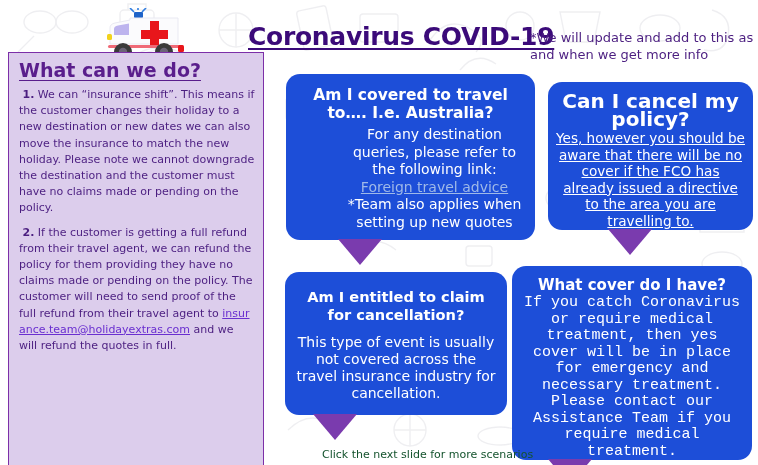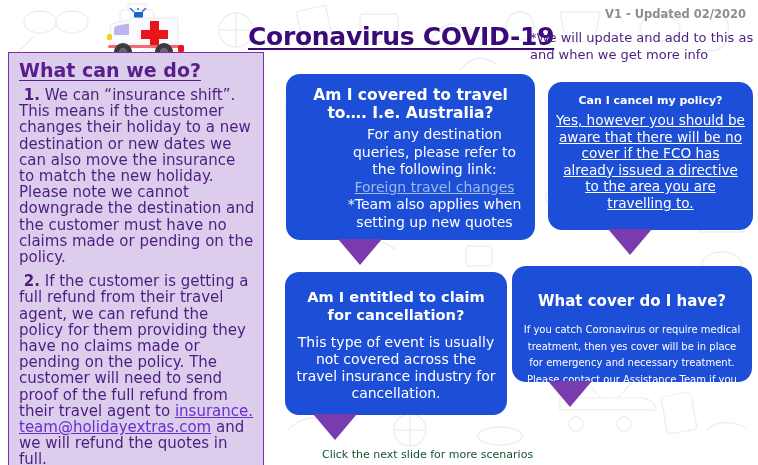--- a/index.html
+++ b/index.html
@@ -57,21 +57,21 @@
     color:#4B1E80;
   }
   #panel h2{
     margin:0 0 6px 0;
     font-size:19px;font-weight:bold;
     color:#5A1E8C;
     text-decoration:underline;
     text-underline-offset:3px;
   }
   .para{
-    font-size:15px;
+    font-size:11px;
     line-height:16.2px;
     margin:0 0 8px 0;
   }
   .para b{font-weight:bold;}
   .mail{
     color:#6A2FD0;
     text-decoration:underline;
     word-break:break-all;
   }
   
@@ -102,32 +102,32 @@
   .weblink{
     color:#9FB9E8;
     text-decoration:underline;
   }
   #bubble1{left:286px;top:74px;width:249px;height:166px;padding:12px 10px 6px;}
   #bubble1 .b-title{font-size:15.5px;}
   #bubble1 .b-body{font-size:14px;margin-top:4px;margin-left:48px;}
   #bubble1 .tail{left:52px;bottom:-25px;}
 
   #bubble2{left:548px;top:82px;width:205px;height:148px;padding:10px 8px 6px;}
-  #bubble2 .b-title{font-size:11px;}
+  #bubble2 .b-title{font-size:20px;}
   #bubble2 .b-body{font-size:13.6px;line-height:16.5px;margin-top:2px;text-decoration:underline;}
   #bubble2 .tail{left:60px;bottom:-25px;}
 
   #bubble3{left:285px;top:272px;width:222px;height:143px;padding:16px 10px 6px;}
   #bubble3 .b-title{font-size:14.6px;}
   #bubble3 .b-body{font-size:14px;line-height:17px;margin-top:10px;}
   #bubble3 .tail{left:28px;bottom:-25px;}
 
-  #bubble4{left:512px;top:266px;width:240px;height:116px;padding:26px 8px 6px;}
+  #bubble4{left:512px;top:266px;width:240px;height:194px;padding:10px 8px 6px;}
   #bubble4 .b-title{font-size:15px;}
-  #bubble4 .b-body{font-size:10px;line-height:16.5px;margin-top:12px;}
+  #bubble4 .b-body{font-size:15px;line-height:16.5px;margin-top:1px;font-family:Liberation Mono, monospace;}
   #bubble4 .tail{left:36px;bottom:-25px;}
 
   .footer-cta{
     position:absolute;left:322px;top:448px;
     font-size:11px;
     color:#14532d;
     white-space:nowrap;
   }
 </style>
 </head>
@@ -213,42 +213,41 @@
     <rect x="16" y="37" width="74" height="3" rx="1.5" fill="#F06A77"></rect>
     <rect x="86" y="37" width="6" height="7" rx="1.5" fill="#E8161B"></rect>
 
     <circle cx="31" cy="44" r="9" fill="#3A3A3A"></circle>
     <circle cx="31" cy="44" r="4.2" fill="#6B6477"></circle>
     <circle cx="72" cy="44" r="9" fill="#3A3A3A"></circle>
     <circle cx="72" cy="44" r="4.2" fill="#6B6477"></circle>
   </svg>
 
   <div class="hdr-title">Coronavirus COVID-19</div>
-  <div class="hdr-version">V1 - Updated 02/2020</div>
   <div class="hdr-note">*We will update and add to this as and when we get more info</div>
 
   <div id="panel">
     <h2>What can we do?</h2>
 
     <p class="para">
       &nbsp;<b>1.</b>
       <span>We can “insurance shift”. This means if the customer changes their holiday to a new destination or new dates we can also move the insurance to match the new holiday. Please note we cannot downgrade the destination and the customer must have no claims made or pending on the policy.</span>
     </p>
 
     <p class="para">
       &nbsp;<b>2.</b>
       <span>If the customer is getting a full refund from their travel agent, we can refund the policy for them providing they have no claims made or pending on the policy. The customer will need to send proof of the full refund from their travel agent to </span><a class="mail" href="#">insurance.team@holidayextras.com</a><span> and we will refund the quotes in full.</span>
     </p>
   </div>
 
   <div class="bubble" id="bubble1">
     <span class="b-title">Am I covered to travel to…. I.e. Australia?</span>
     <span class="b-body">
       <span>For any destination queries, please refer to the following link:</span><br>
-      <a class="weblink" href="#">Foreign travel changes</a><br>
+      <a class="weblink" href="#">Foreign travel advice</a><br>
       <span>*Team also applies when setting up new quotes</span>
     </span>
     <span class="tail"></span>
   </div>
 
   <div class="bubble" id="bubble2">
     <span class="b-title">Can I cancel my policy?</span>
     <span class="b-body">Yes, however you should be aware that there will be no cover if the FCO has already issued a directive to the area you are travelling to.</span>
     <span class="tail"></span>
   </div>

